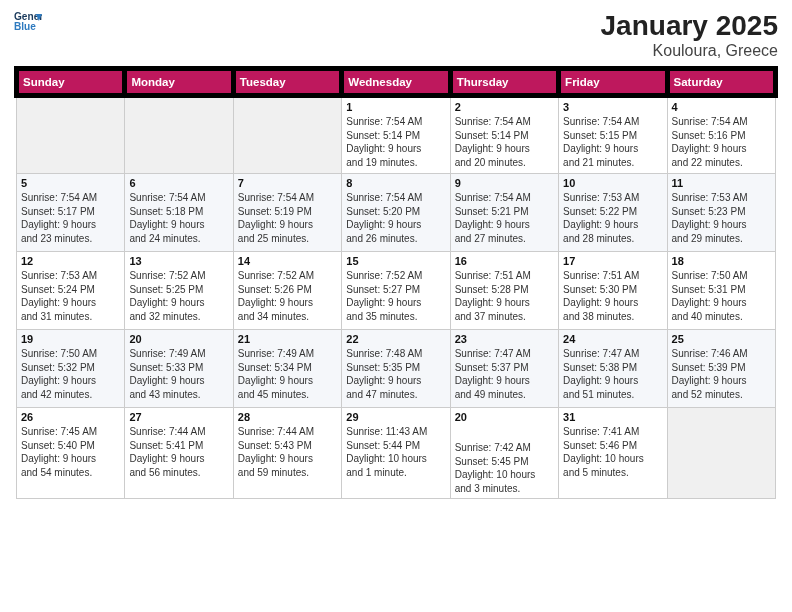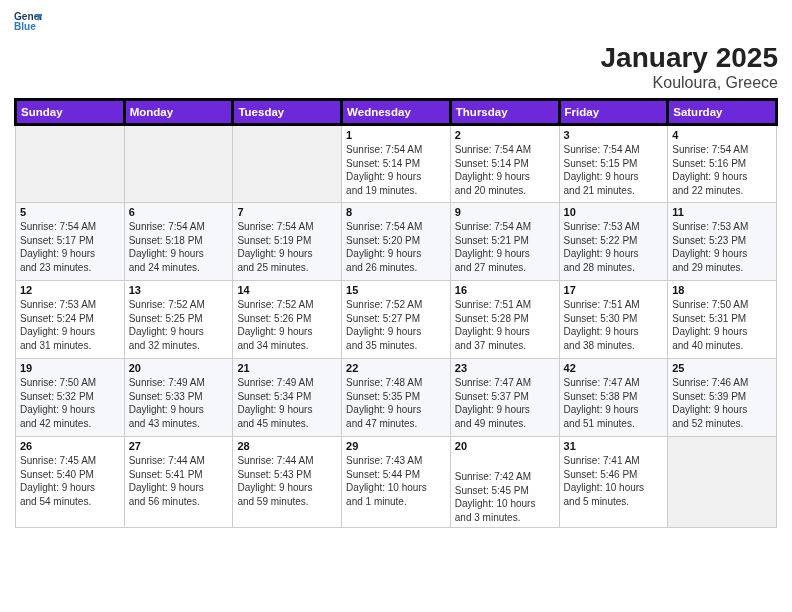--- a/index.html
+++ b/index.html
@@ -26,44 +26,43 @@
       display: flex;
       align-items: center;
       gap: 2px;
     }
     .logo-icon {
       width: 28px;
       height: 22px;
     }
     .title-block {
       text-align: right;
-      margin-top: 32px;
     }
     .month-title {
       font-size: 28px;
       font-weight: bold;
       color: #222;
     }
     .location {
       font-size: 16px;
       color: #444;
     }
     .calendar-table {
       width: 100%;
       border-collapse: collapse;
       table-layout: fixed;
     }
     .calendar-table th {
-      background: #6d28d9;
+      background: #be185d;
       color: #fff;
       font-size: 11.5px;
       font-weight: bold;
       padding: 5px 4px;
       text-align: left;
-      border: 3px solid #000000;
+      border: 5px solid #000000;
     }
     .calendar-table td {
       vertical-align: top;
       border: 1px solid #ccc;
       padding: 3px 4px;
       height: 78px;
       background: #fff;
       font-size: 9.2px;
       color: #333;
     }
@@ -282,21 +281,21 @@
 and 47 minutes.</div>
           </td>
           <td>
             <span class="day-number">23</span>
             <div class="day-info" style="white-space: pre-line;">Sunrise: 7:47 AM
 Sunset: 5:37 PM
 Daylight: 9 hours
 and 49 minutes.</div>
           </td>
           <td>
-            <span class="day-number">42</span>
+            <span class="day-number">24</span>
             <div class="day-info" style="white-space: pre-line;">Sunrise: 7:47 AM
 Sunset: 5:38 PM
 Daylight: 9 hours
 and 51 minutes.</div>
           </td>
           <td>
             <span class="day-number">25</span>
             <div class="day-info" style="white-space: pre-line;">Sunrise: 7:46 AM
 Sunset: 5:39 PM
 Daylight: 9 hours
@@ -320,21 +319,21 @@
           </td>
           <td>
             <span class="day-number">28</span>
             <div class="day-info" style="white-space: pre-line;">Sunrise: 7:44 AM
 Sunset: 5:43 PM
 Daylight: 9 hours
 and 59 minutes.</div>
           </td>
           <td>
             <span class="day-number">29</span>
-            <div class="day-info" style="white-space: pre-line;">Sunrise: 7:43 AM
+            <div class="day-info" style="white-space: pre-line;">Sunrise: 11:43 AM
 Sunset: 5:44 PM
 Daylight: 10 hours
 and 1 minute.</div>
           </td>
           <td>
             <span class="day-number">20</span>
             <div class="day-info" style="white-space: pre-line; margin-top: 18px;">Sunrise: 7:42 AM
 Sunset: 5:45 PM
 Daylight: 10 hours
 and 3 minutes.</div>

